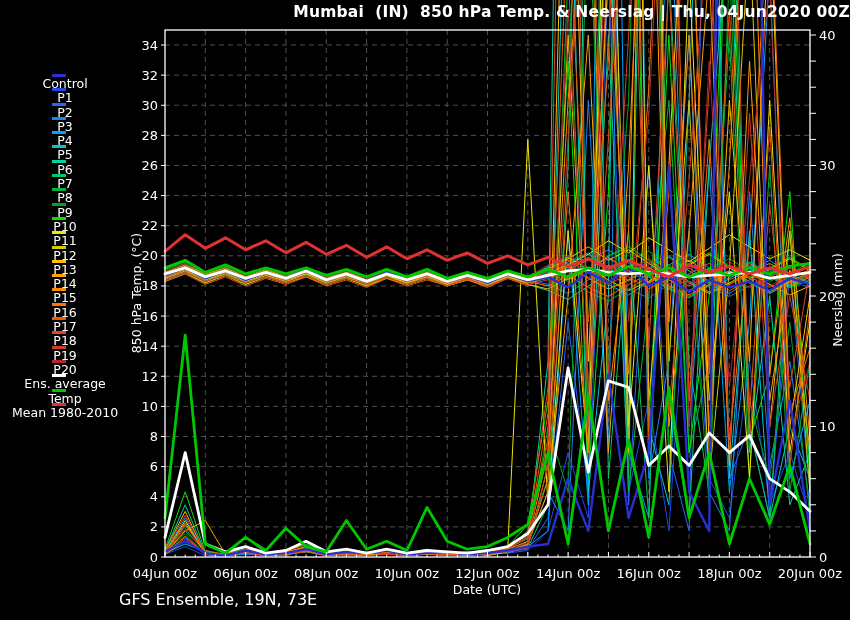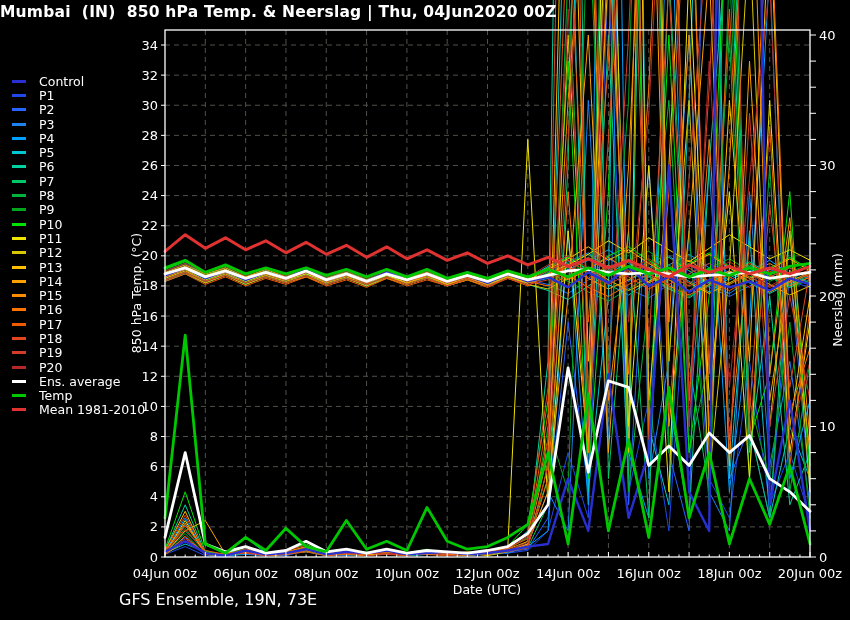--- a/index.html
+++ b/index.html
@@ -1,22 +1,22 @@
 <!DOCTYPE html>
 <html><head>
 <meta charset="utf-8">
 <style>
   html,body{margin:0;padding:0;background:#000;}
   #stage{position:relative;width:850px;height:620px;background:#000;overflow:hidden;
          font-family:"DejaVu Sans","Liberation Sans",sans-serif;}
   #chart-svg{position:absolute;left:0;top:0;}
-  .title{position:absolute;top:3px;left:0;width:850px;text-align:left;color:#fff;
+  .title{position:absolute;top:3px;left:0;width:850px;text-align:right;color:#fff;
          font-size:15.5px;font-weight:bold;white-space:pre;letter-spacing:0.2px;}
   #legend{position:absolute;left:12px;top:74px;}
-  .lg-row{display:flex;align-items:center;height:14.3px;}
+  .lg-row{display:flex;align-items:center;height:14.3px;flex-direction:column;}
   .lg-swatch{width:14px;height:3px;margin-right:13px;flex:none;}
   .lg-label{color:#fff;font-size:12.5px;line-height:13px;white-space:nowrap;}
   .foot{position:absolute;color:#fff;font-size:16px;}
   #foot-left{left:119px;top:590px;}
   #foot-right{left:651px;top:590px;}
   svg text{fill:#fff;font-family:"DejaVu Sans","Liberation Sans",sans-serif;}
 </style>
 </head>
 <body>
 
@@ -331,17 +331,17 @@
       <div class="lg-row">
         <span class="lg-swatch" style="background: rgb(255, 255, 255);"></span>
         <span class="lg-label">Ens. average</span>
       </div>
       <div class="lg-row">
         <span class="lg-swatch" style="background: rgb(0, 200, 0);"></span>
         <span class="lg-label">Temp</span>
       </div>
       <div class="lg-row">
         <span class="lg-swatch" style="background: rgb(225, 50, 50);"></span>
-        <span class="lg-label">Mean 1981-2010</span>
+        <span class="lg-label">Mean 1980-2010</span>
       </div>
     </div>
   <div id="foot-left" class="foot">GFS Ensemble, 19N, 73E</div>
 </div>
 
 </body></html>

